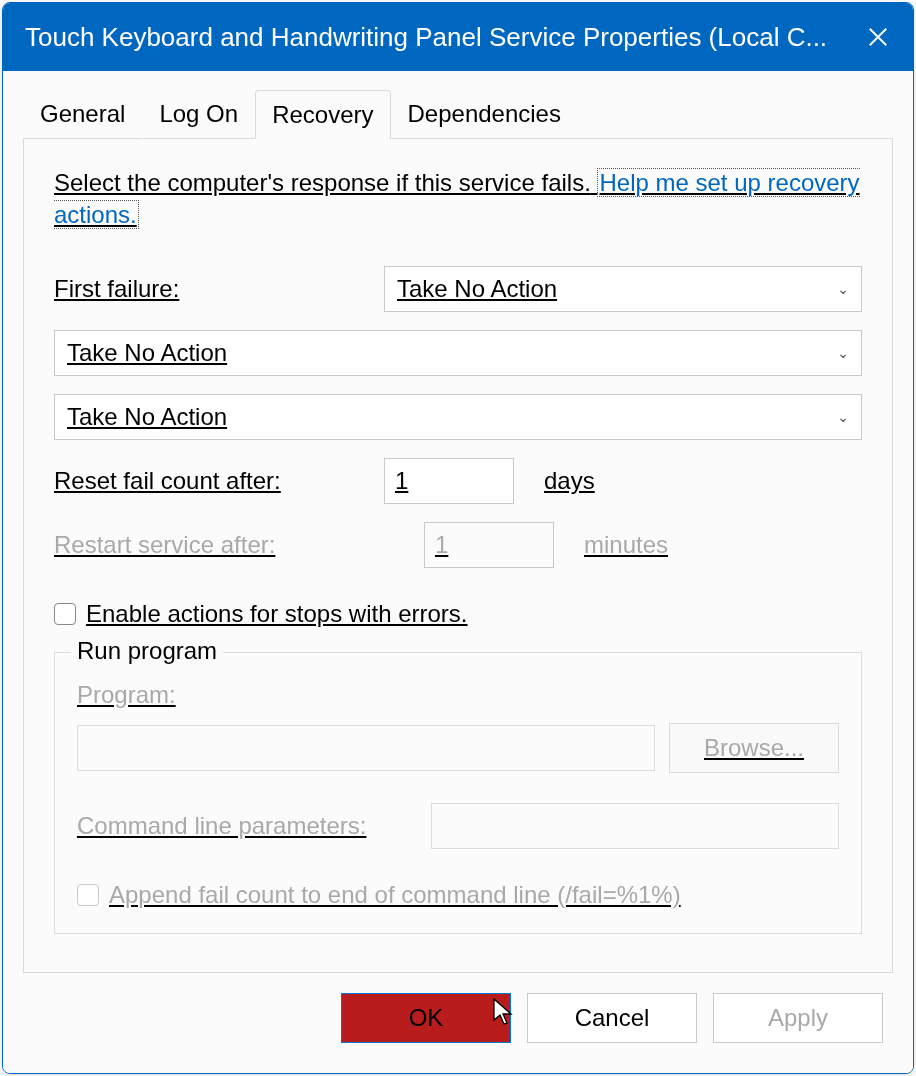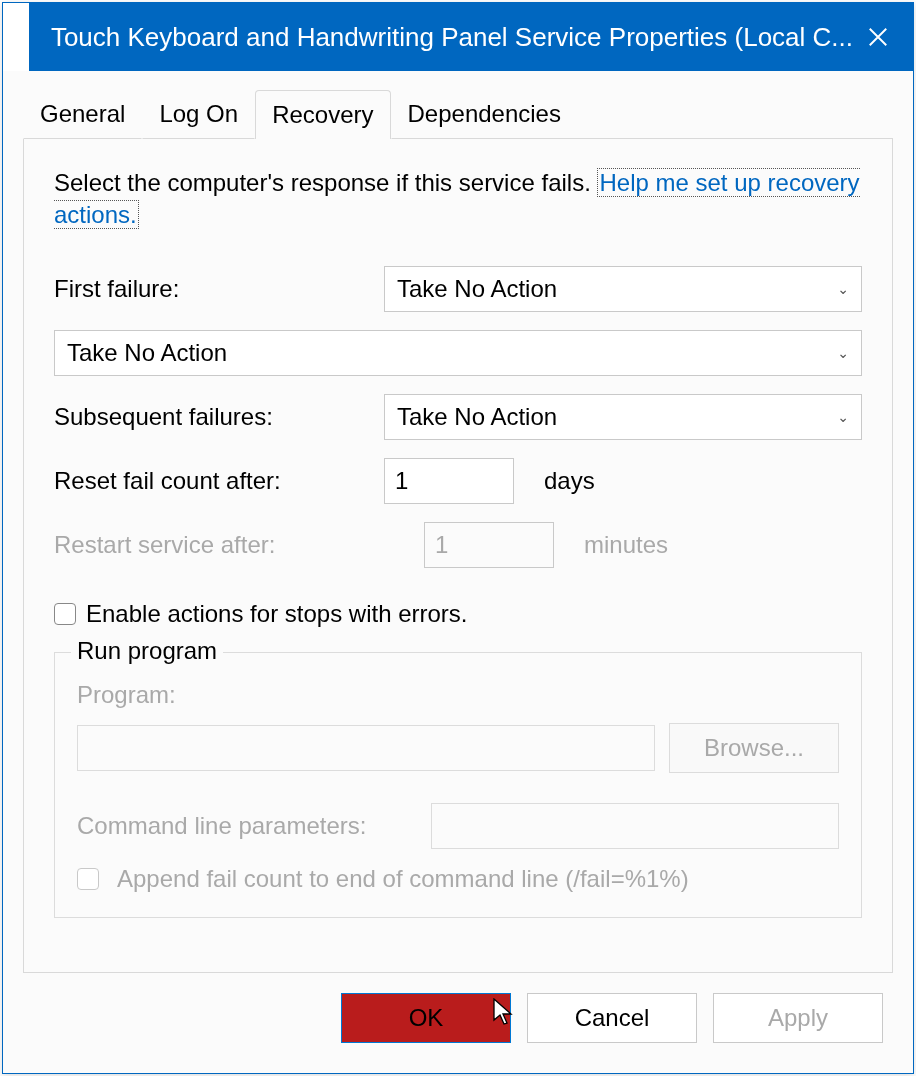--- a/index.html
+++ b/index.html
@@ -1,28 +1,28 @@
 <!DOCTYPE html>
 <html><head>
   <meta charset="utf-8">
   <style>
     * { box-sizing: border-box; margin: 0; padding: 0; font-family: "Segoe UI", Arial, sans-serif; }
     body { background: #fff; width: 916px; height: 1076px; overflow: hidden; }
-    .window { width: 912px; height: 1072px; margin: 2px; border: 1px solid #0067c0; border-radius: 0; overflow: hidden; display: flex; flex-direction: column; background: #fff; box-shadow: 0 2px 8px rgba(0,0,0,.15); align-items: flex-end; }
+    .window { width: 912px; height: 1072px; margin: 2px; border: 1px solid #0067c0; border-radius: 8px; overflow: hidden; display: flex; flex-direction: column; background: #fff; box-shadow: 0 2px 8px rgba(0,0,0,.15); }
     .titlebar { background: #0067c0; color: #fff; height: 68px; display: flex; align-items: center; padding: 0 10px 0 22px; font-size: 26px; font-weight: 400; }
     .titlebar .title-text { flex: 1; white-space: nowrap; overflow: hidden; }
     .titlebar .close { width: 50px; text-align: center; font-size: 20px; }
     .titlebar .close svg { width: 22px; height: 22px; display: block; margin: 0 auto; }
     .client { flex: 1; display: flex; flex-direction: column; background: #fbfbfb; }
     .tabstrip { display: flex; align-items: flex-end; padding: 18px 20px 0 20px; font-size: 24px; }
     .tab { padding: 10px 16px 10px 16px; color: #000; border: 1px solid transparent; border-bottom: none; position: relative; }
     .tab.active { background: #fbfbfb; border-color: #d9d9d9; border-top-left-radius: 4px; border-top-right-radius: 4px; z-index: 2; }
     .tab-border { flex: 1; border-bottom: 1px solid #d9d9d9; margin-left: -1px; }
     .tab:not(.active) { border-bottom: 1px solid #d9d9d9; }
-    .panel { flex: 1; padding: 28px 30px 6px 30px; border: 1px solid #d9d9d9; border-top: none; margin: 0 20px; background: #fbfbfb; position: relative; }
+    .panel { flex: 1; padding: 28px 30px 6px 30px; border: 1px solid #d9d9d9; border-top: none; margin: 0 20px; background: #fbfbfb; position: relative; text-decoration: underline; }
     .intro { font-size: 24px; line-height: 1.35; }
     .intro .link { color: #0067c0; border: 1px dotted #555; padding: 0 1px; }
     .row { display: flex; align-items: center; margin-top: 18px; font-size: 24px; }
     .row .lbl { width: 330px; }
     .row .ctrl { flex: 1; display: flex; align-items: center; gap: 30px; }
     .combo { width: 100%; height: 46px; border: 1px solid #c9c9c9; background: #fff; display: flex; align-items: center; padding: 0 12px; font-size: 24px; position: relative; }
     .combo .chev { position: absolute; right: 12px; top: 50%; transform: translateY(-50%); font-size: 14px; color: #555; }
     .txt { height: 46px; width: 130px; border: 1px solid #c9c9c9; background: #fff; padding: 0 10px; font-size: 24px; }
     .unit { font-size: 24px; }
     .disabled { color: #a9a9a9; gap: 40px; }
@@ -33,21 +33,21 @@
     .btn-ghost { color: #a9a9a9; border-color: #dcdcdc; background: #f9f9f9; }
     .rco-row { display: flex; align-items: center; justify-content: space-between; margin-top: 32px; }
     .groupbox { border: 1px solid #dcdcdc; margin-top: 24px; padding: 18px 22px 24px 22px; position: relative; }
     .groupbox .legend { position: absolute; top: -16px; left: 16px; background: #fbfbfb; padding: 0 6px; font-size: 24px; }
     .gb-row { display: flex; align-items: center; margin-top: 14px; font-size: 24px; }
     .gb-label { font-size: 24px; color: #a9a9a9; }
     .gb-input { flex: 1; height: 46px; border: 1px solid #dcdcdc; background: #fbfbfb; }
     .gb-gap { width: 14px; }
     .browse { width: 170px; text-align: center; }
     .cmd-input { width: 408px; height: 46px; border: 1px solid #dcdcdc; background: #fbfbfb; margin-left: auto; }
-    .append-row { display: flex; align-items: center; gap: 18px; margin-top: 16px; font-size: 24px; color: #a9a9a9; }
+    .append-row { display: flex; align-items: center; gap: 10px; margin-top: 32px; font-size: 24px; color: #a9a9a9; }
     .append-row .checkbox { border-color: #c9c9c9; }
     .footer { display: flex; justify-content: flex-end; gap: 16px; padding: 20px 30px 30px 30px; }
     .footer .btn { width: 170px; height: 50px; display: flex; align-items: center; justify-content: center; }
     .btn-primary { background: #b91c1c; border-color: #0078d4; }
     .btn-disabled { color: #a9a9a9; }
     .cursor { position: absolute; left: 492px; top: 998px; width: 22px; height: 28px; }
   </style>
 </head>
 <body>
 
@@ -89,21 +89,20 @@
       <div class="row">
         <div class="ctrl">
           <div class="combo">
             <span>Take No Action</span>
             <span class="chev">⌄</span>
           </div>
         </div>
       </div>
 
       <div class="row">
-        <div class="lbl">Subsequent failures:</div>
         <div class="ctrl">
           <div class="combo">
             <span>Take No Action</span>
             <span class="chev">⌄</span>
           </div>
         </div>
       </div>
 
       <div class="row">
         <div class="lbl">Reset fail count after:</div>

